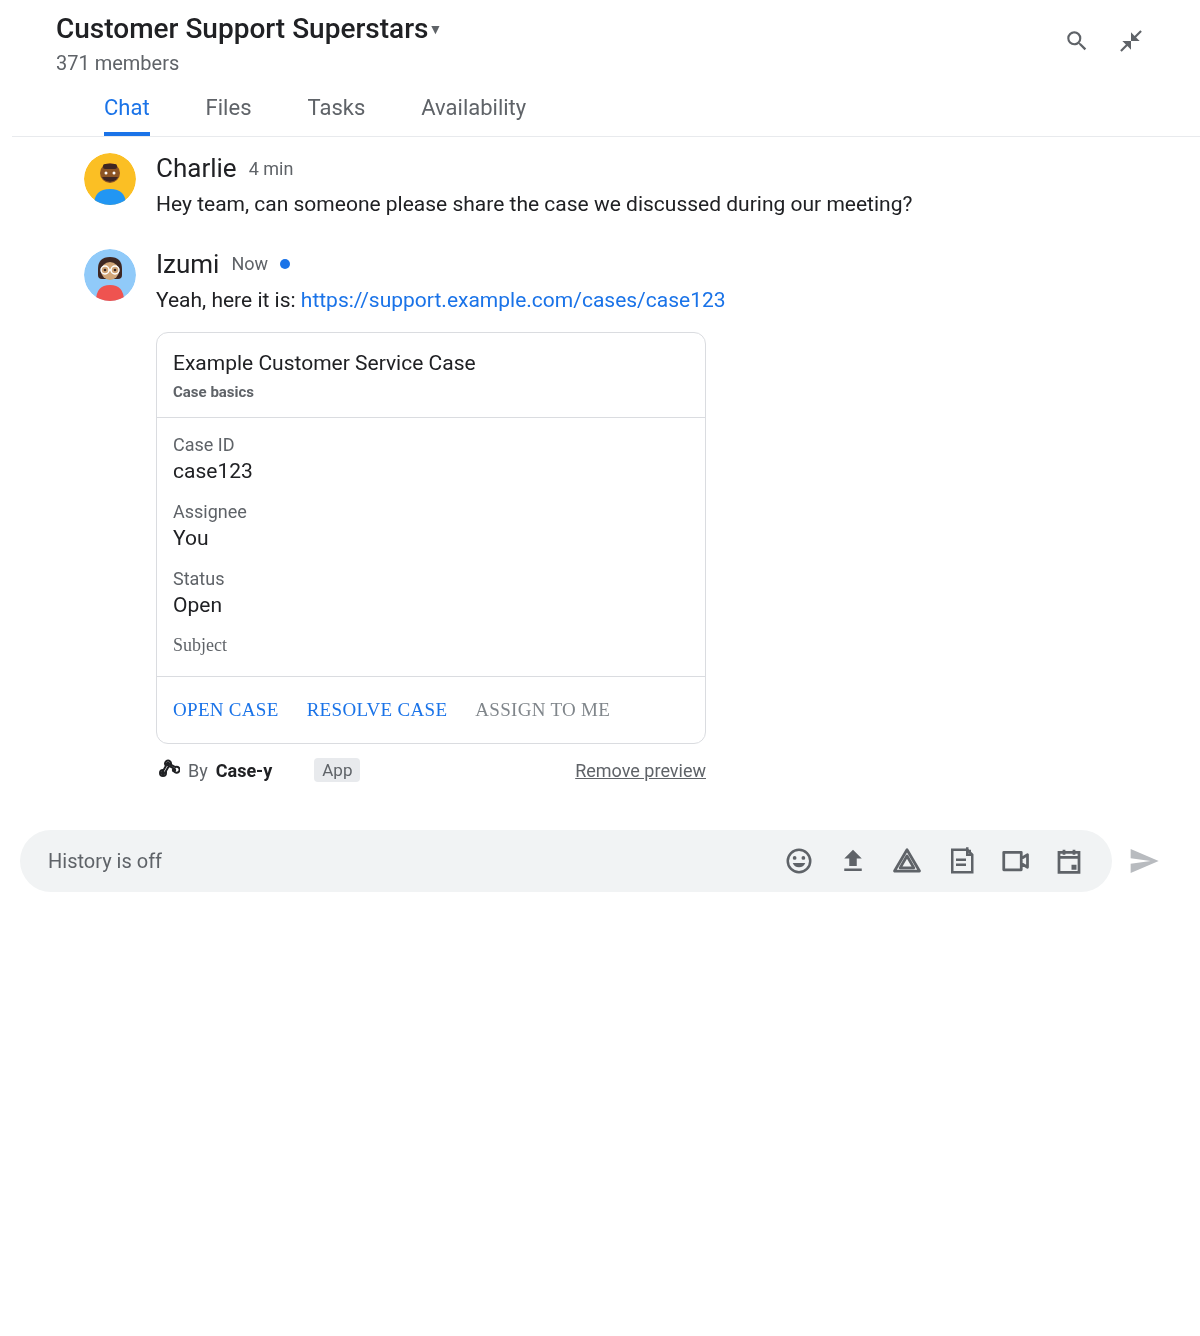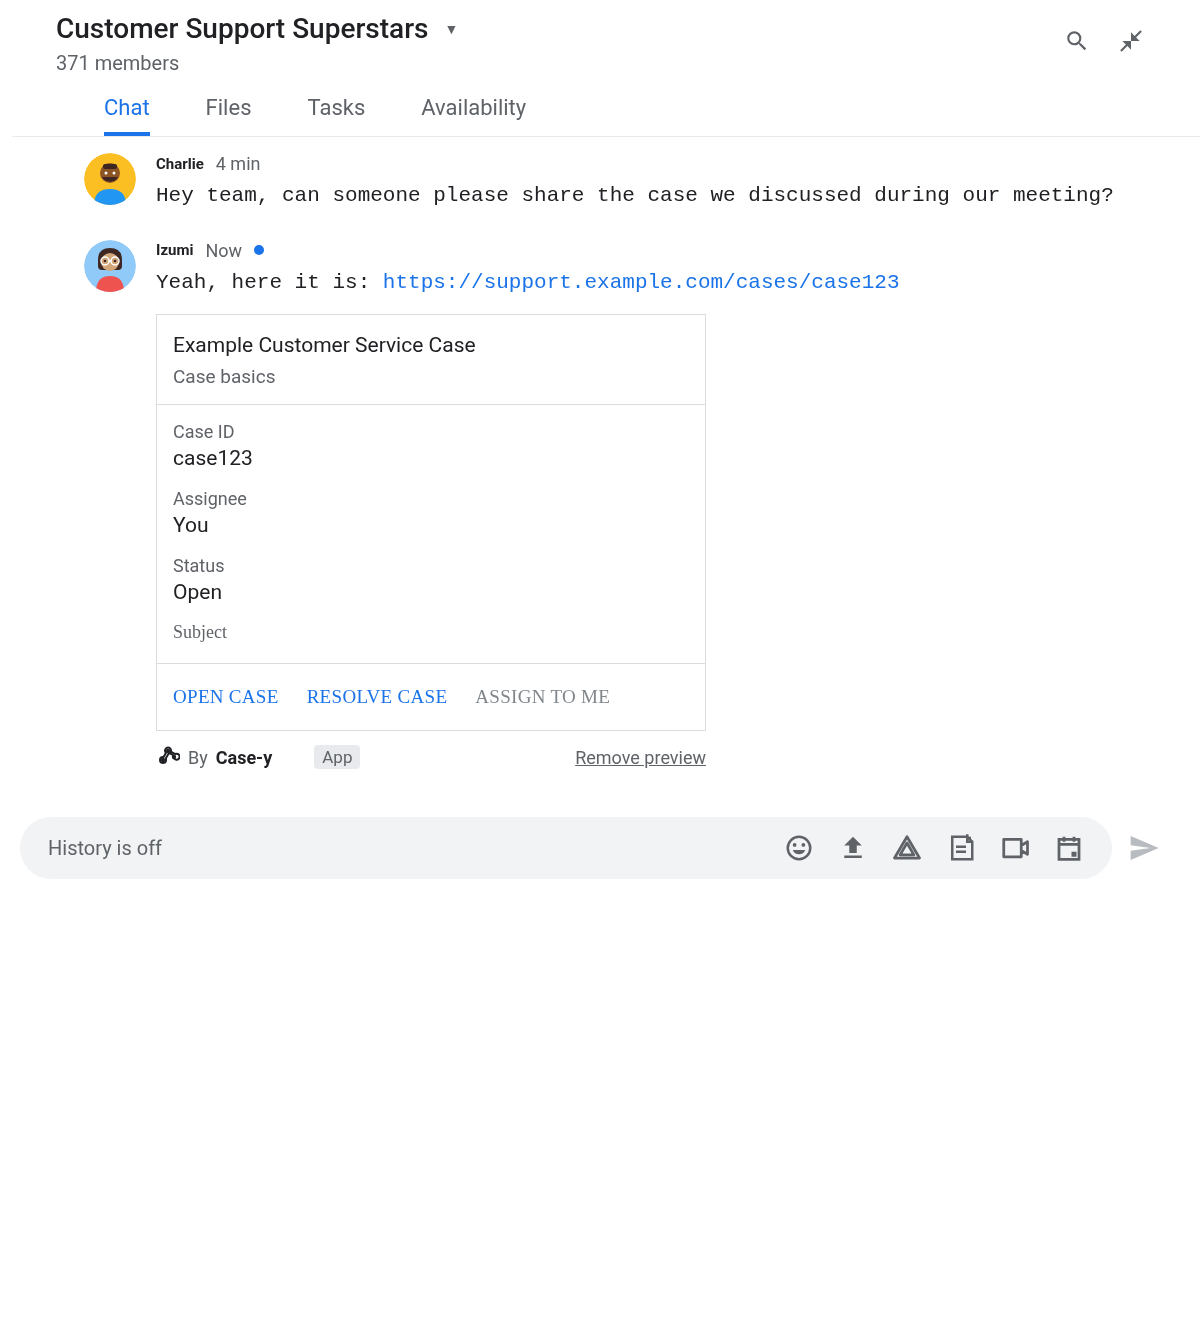--- a/index.html
+++ b/index.html
@@ -9,21 +9,21 @@
     color: #202124;
     width: 1200px;
   }
   .header {
     padding: 12px 56px 0 56px;
     display: flex;
     justify-content: space-between;
     align-items: flex-start;
   }
   .header-left { flex: 1; }
-  .title-row { display: flex; align-items: center; gap: 16px; }
+  .title-row { display: flex; align-items: center; }
   .space-title { font-size: 28px; font-weight: 500; color: #202124; }
   .dropdown-arrow { font-size: 14px; color: #5f6368; }
   .member-count { font-size: 20px; color: #5f6368; margin-top: 6px; }
   .header-actions { display: flex; gap: 28px; align-items: center; margin-top: 16px; }
   .header-icon { width: 26px; height: 26px; fill: #5f6368; cursor: pointer; }
   .tabs {
     display: flex;
     gap: 56px;
     padding: 20px 0 0 92px;
     border-bottom: 1px solid #e8eaed;
@@ -43,35 +43,35 @@
   .message { display: flex; gap: 20px; margin-bottom: 28px; }
   .avatar {
     width: 52px; height: 52px; border-radius: 50%;
     flex-shrink: 0;
     display: flex; align-items: center; justify-content: center;
     overflow: hidden;
   }
   .avatar svg { width: 100%; height: 100%; }
   .msg-body { flex: 1; }
   .msg-header { display: flex; align-items: center; gap: 12px; margin-bottom: 6px; }
-  .msg-author { font-size: 15px; font-weight: 700; color: #202124; }
+  .msg-author { font-size: 26px; font-weight: 400; color: #202124; }
   .msg-time { font-size: 18px; color: #5f6368; }
   .status-dot { width: 10px; height: 10px; border-radius: 50%; background: #1a73e8; }
-  .msg-text { font-size: 21px; color: #202124; line-height: 1.5; font-family: Liberation Mono, monospace; }
+  .msg-text { font-size: 21px; color: #202124; line-height: 1.5; }
   .msg-link { color: #1a73e8; text-decoration: none; }
   .card {
     border: 1px solid #dadce0;
-    border-radius: 0;
+    border-radius: 12px;
     margin-top: 16px;
     width: 550px;
     overflow: hidden;
   }
   .card-header { padding: 18px 16px 16px 16px; border-bottom: 1px solid #dadce0; }
   .card-title { font-size: 21px; color: #202124; margin-bottom: 8px; }
-  .card-subtitle { font-size: 19px; color: #5f6368; }
+  .card-subtitle { font-size: 15px; color: #5f6368; font-weight: bold; }
   .card-body { padding: 16px; }
   .field { margin-bottom: 18px; }
   .field:last-child { margin-bottom: 4px; font-family: Liberation Serif, serif; }
   .field-label { font-size: 18px; color: #5f6368; margin-bottom: 4px; }
   .field-value { font-size: 21px; color: #202124; }
   .card-actions {
     border-top: 1px solid #dadce0;
     padding: 22px 16px;
     display: flex;
     gap: 28px;

